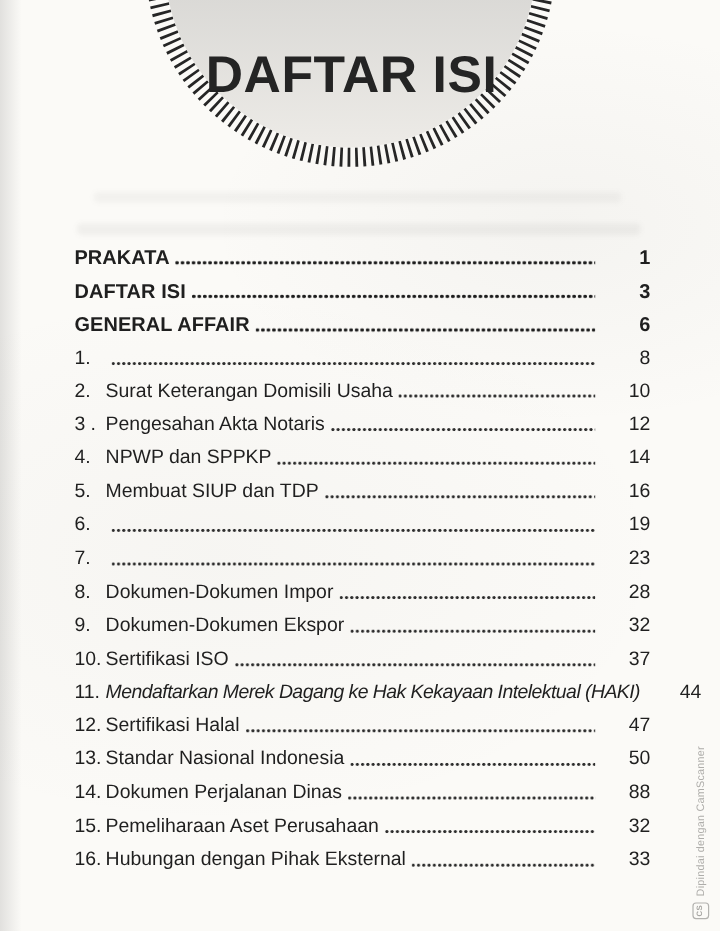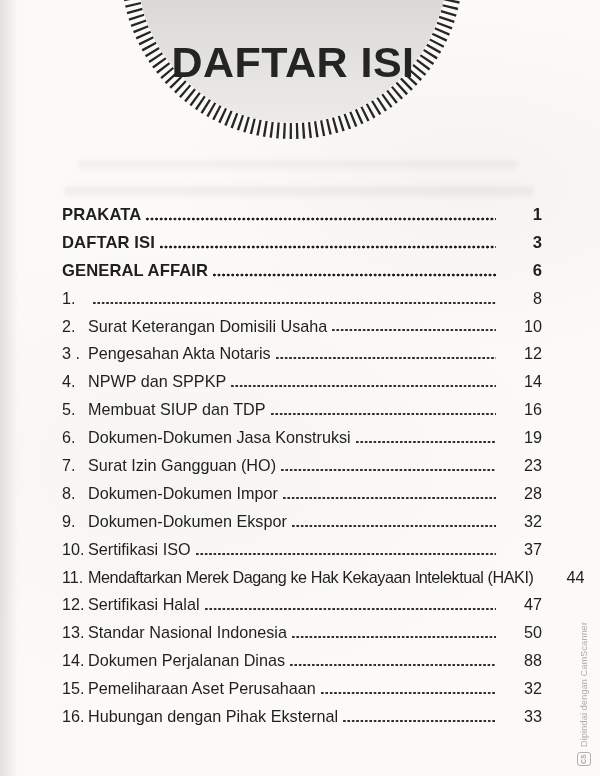--- a/index.html
+++ b/index.html
@@ -34,21 +34,21 @@
     display: flex;
     align-items: baseline;
     height: 27.9px;
     line-height: 27.9px;
     white-space: nowrap;
     font-size: 16.2px;
   }
   .toc-row.bold { font-weight: bold; font-size: 16.6px; letter-spacing: 0.1px; }
   .toc-num { display: inline-block; width: 26px; flex: 0 0 auto; }
   .toc-label { flex: 0 0 auto; }
-  .toc-row.no-leader .toc-label { letter-spacing: -0.45px; }
+  .toc-row.no-leader .toc-label { letter-spacing: -0.45px; font-style: italic; }
   .dots {
     flex: 1 1 auto;
     align-self: flex-end;
     height: 4px;
     margin: 0 4px 8px 5px;
     background-image: radial-gradient(circle at 1.4px 2px, #2c2c2c 1.05px, rgba(0,0,0,0) 1.5px);
     background-size: 4.4px 4px;
     background-repeat: repeat-x;
     background-position: left bottom;
   }
@@ -148,27 +148,25 @@
     <span class="toc-page">14</span>
   </div>
     <div class="toc-row">
     <span class="toc-num">5.</span>
     <span class="toc-label">Membuat SIUP dan TDP</span>
     <span class="dots"></span>
     <span class="toc-page">16</span>
   </div>
     <div class="toc-row">
     <span class="toc-num">6.</span>
-    <span class="toc-label">Dokumen-Dokumen Jasa Konstruksi</span>
     <span class="dots"></span>
     <span class="toc-page">19</span>
   </div>
     <div class="toc-row">
     <span class="toc-num">7.</span>
-    <span class="toc-label">Surat Izin Gangguan (HO)</span>
     <span class="dots"></span>
     <span class="toc-page">23</span>
   </div>
     <div class="toc-row">
     <span class="toc-num">8.</span>
     <span class="toc-label">Dokumen-Dokumen Impor</span>
     <span class="dots"></span>
     <span class="toc-page">28</span>
   </div>
     <div class="toc-row">

